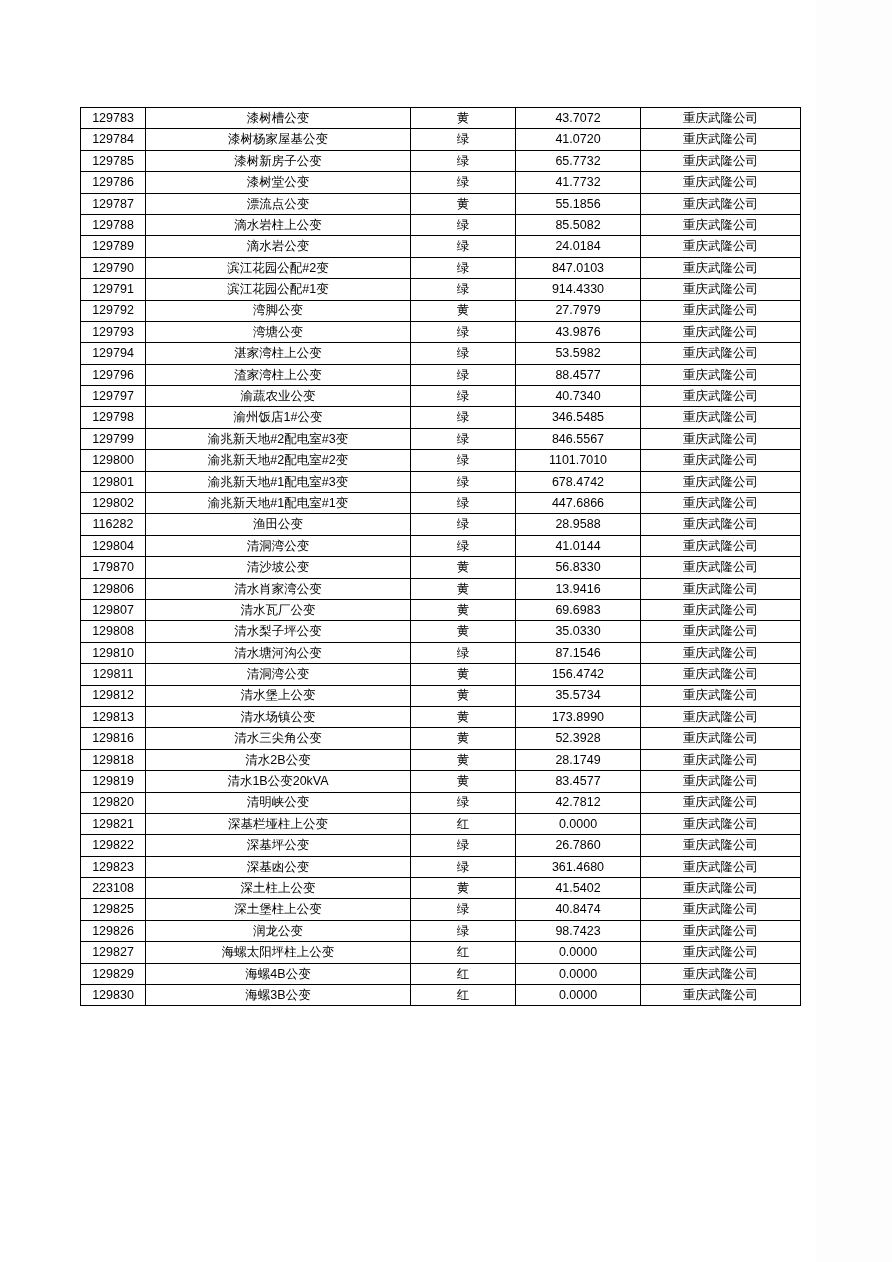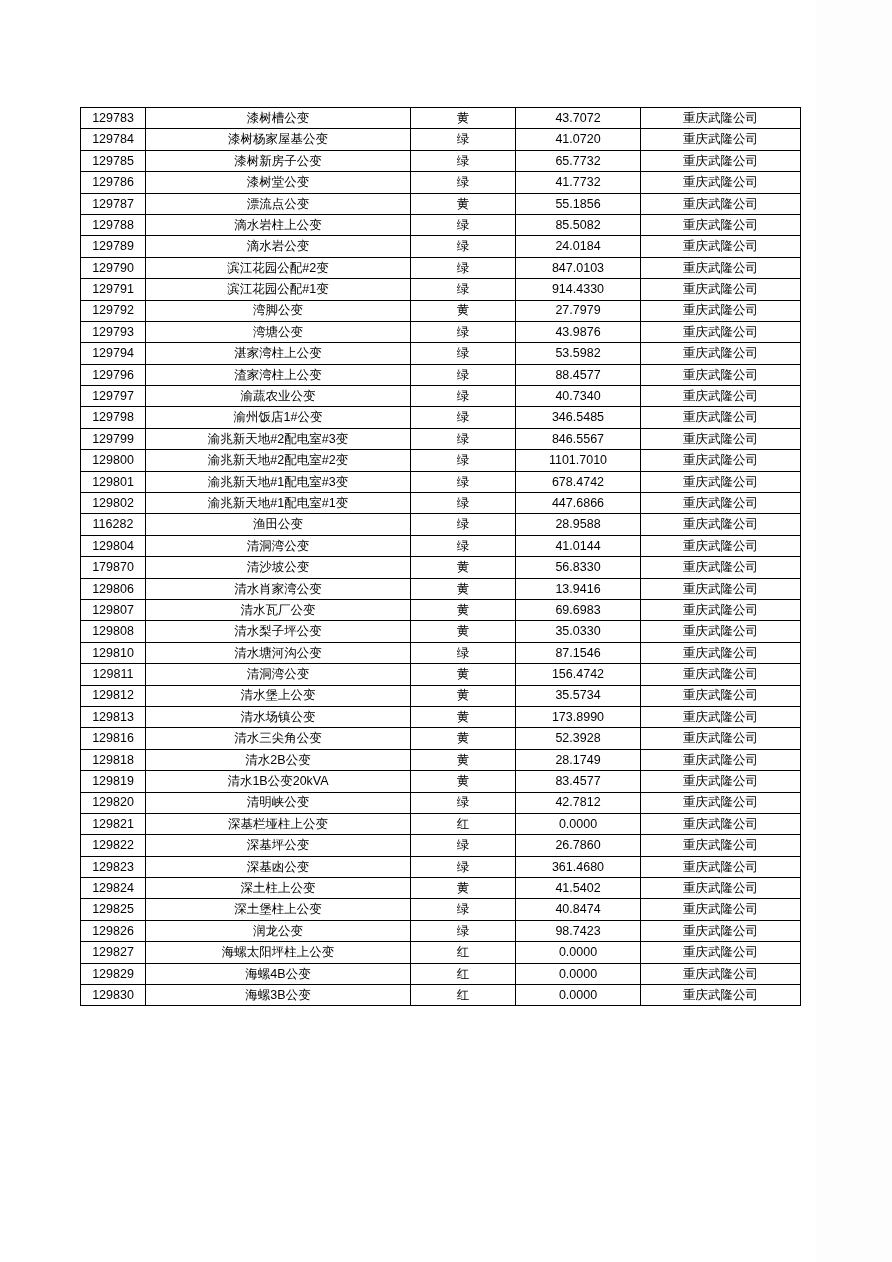--- a/index.html
+++ b/index.html
@@ -300,21 +300,21 @@
           <td>重庆武隆公司</td>
         </tr>
         <tr>
           <td>129823</td>
           <td>深基凼公变</td>
           <td>绿</td>
           <td>361.4680</td>
           <td>重庆武隆公司</td>
         </tr>
         <tr>
-          <td>129824</td>
+          <td>223108</td>
           <td>深土柱上公变</td>
           <td>黄</td>
           <td>41.5402</td>
           <td>重庆武隆公司</td>
         </tr>
         <tr>
           <td>129825</td>
           <td>深土堡柱上公变</td>
           <td>绿</td>
           <td>40.8474</td>

